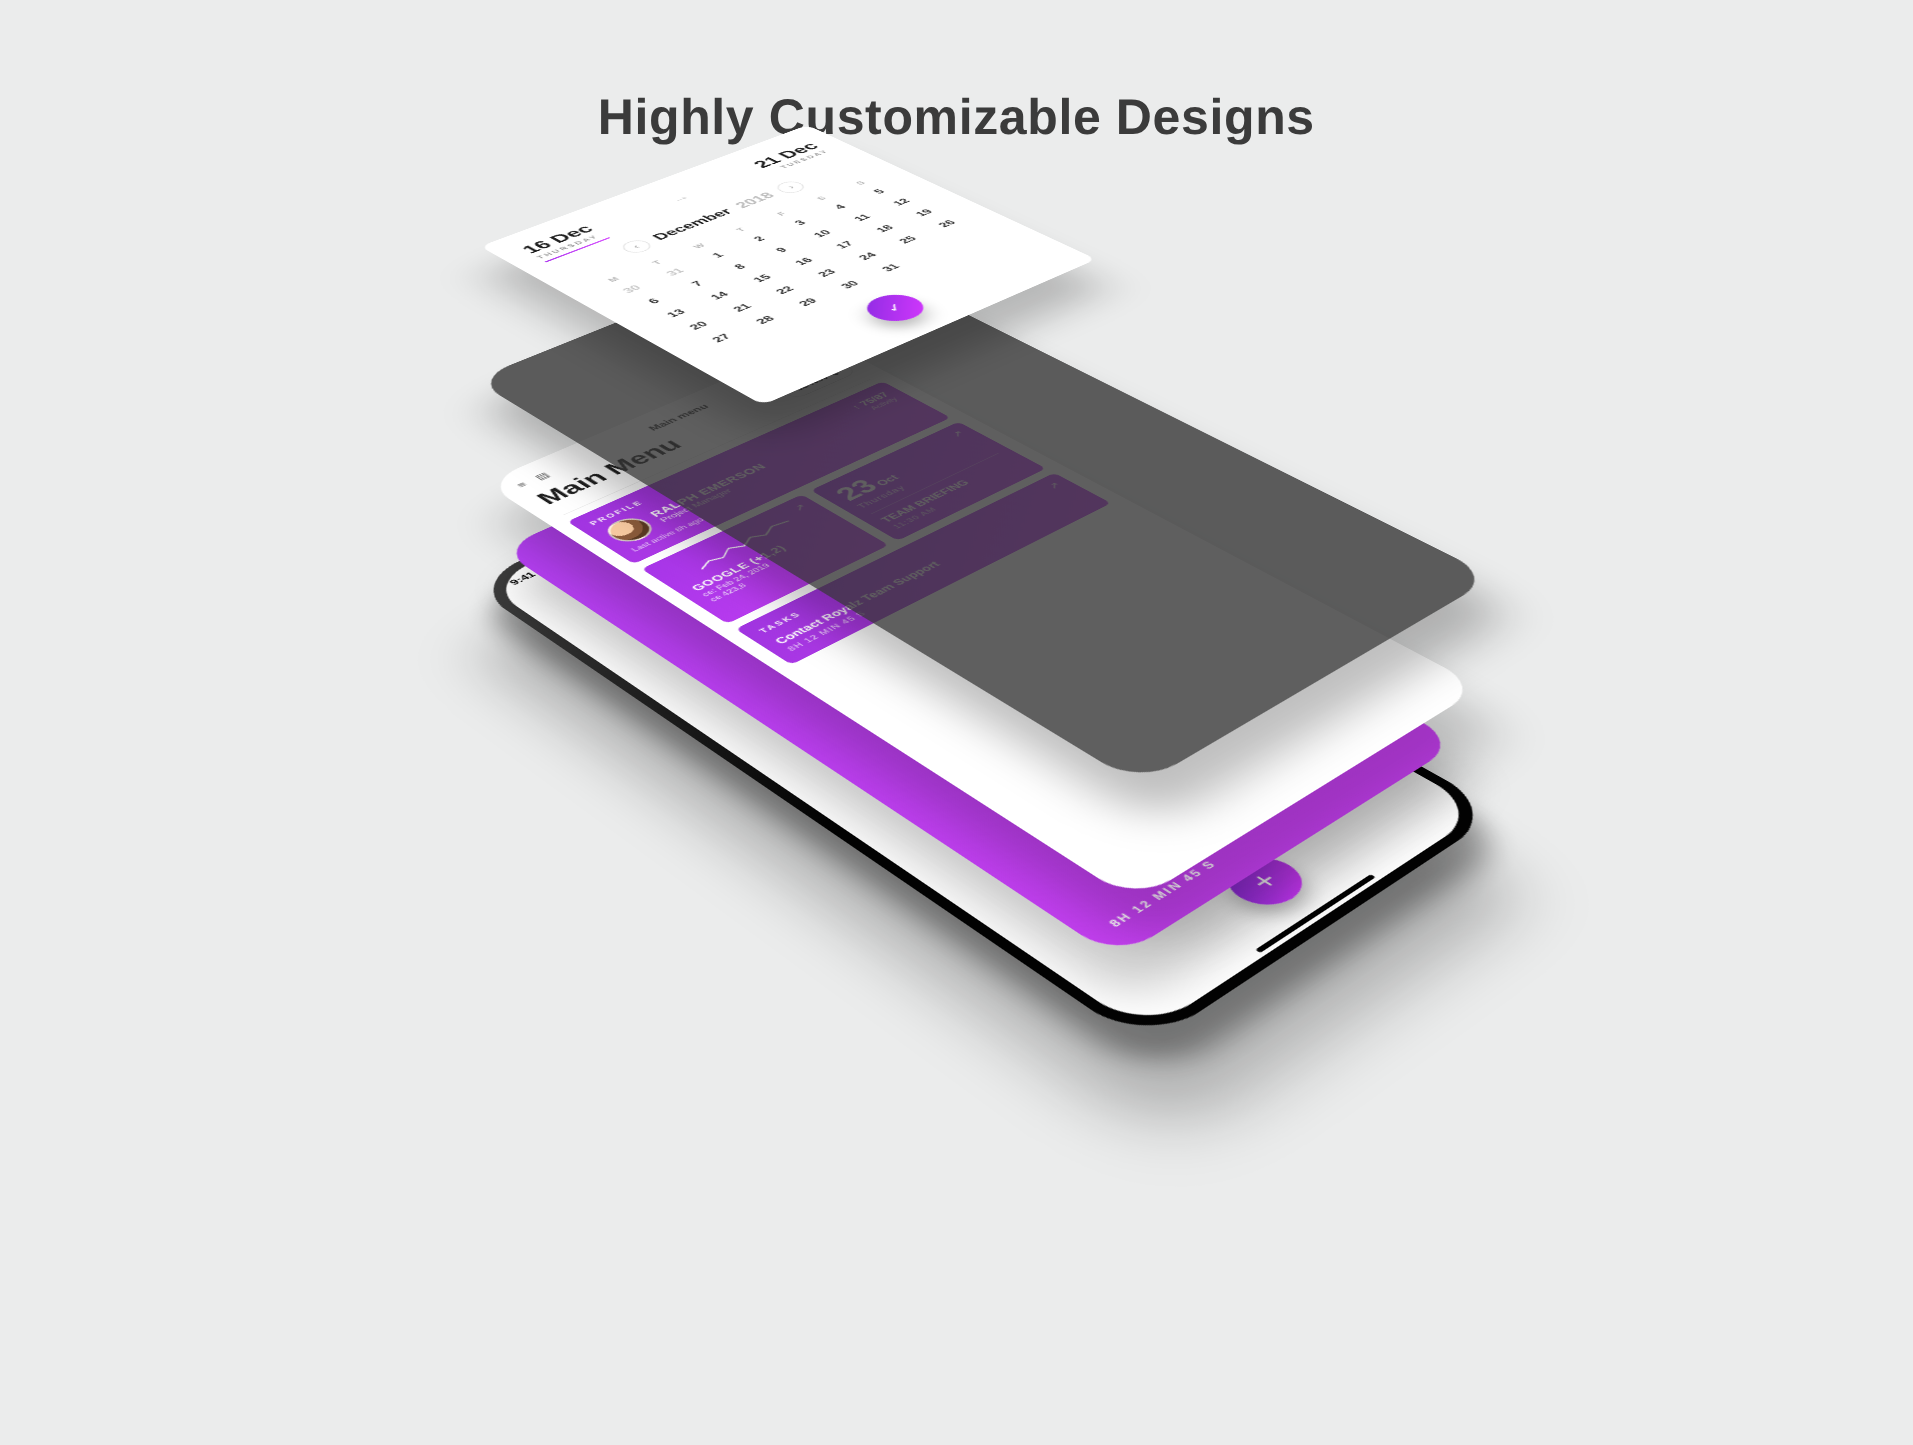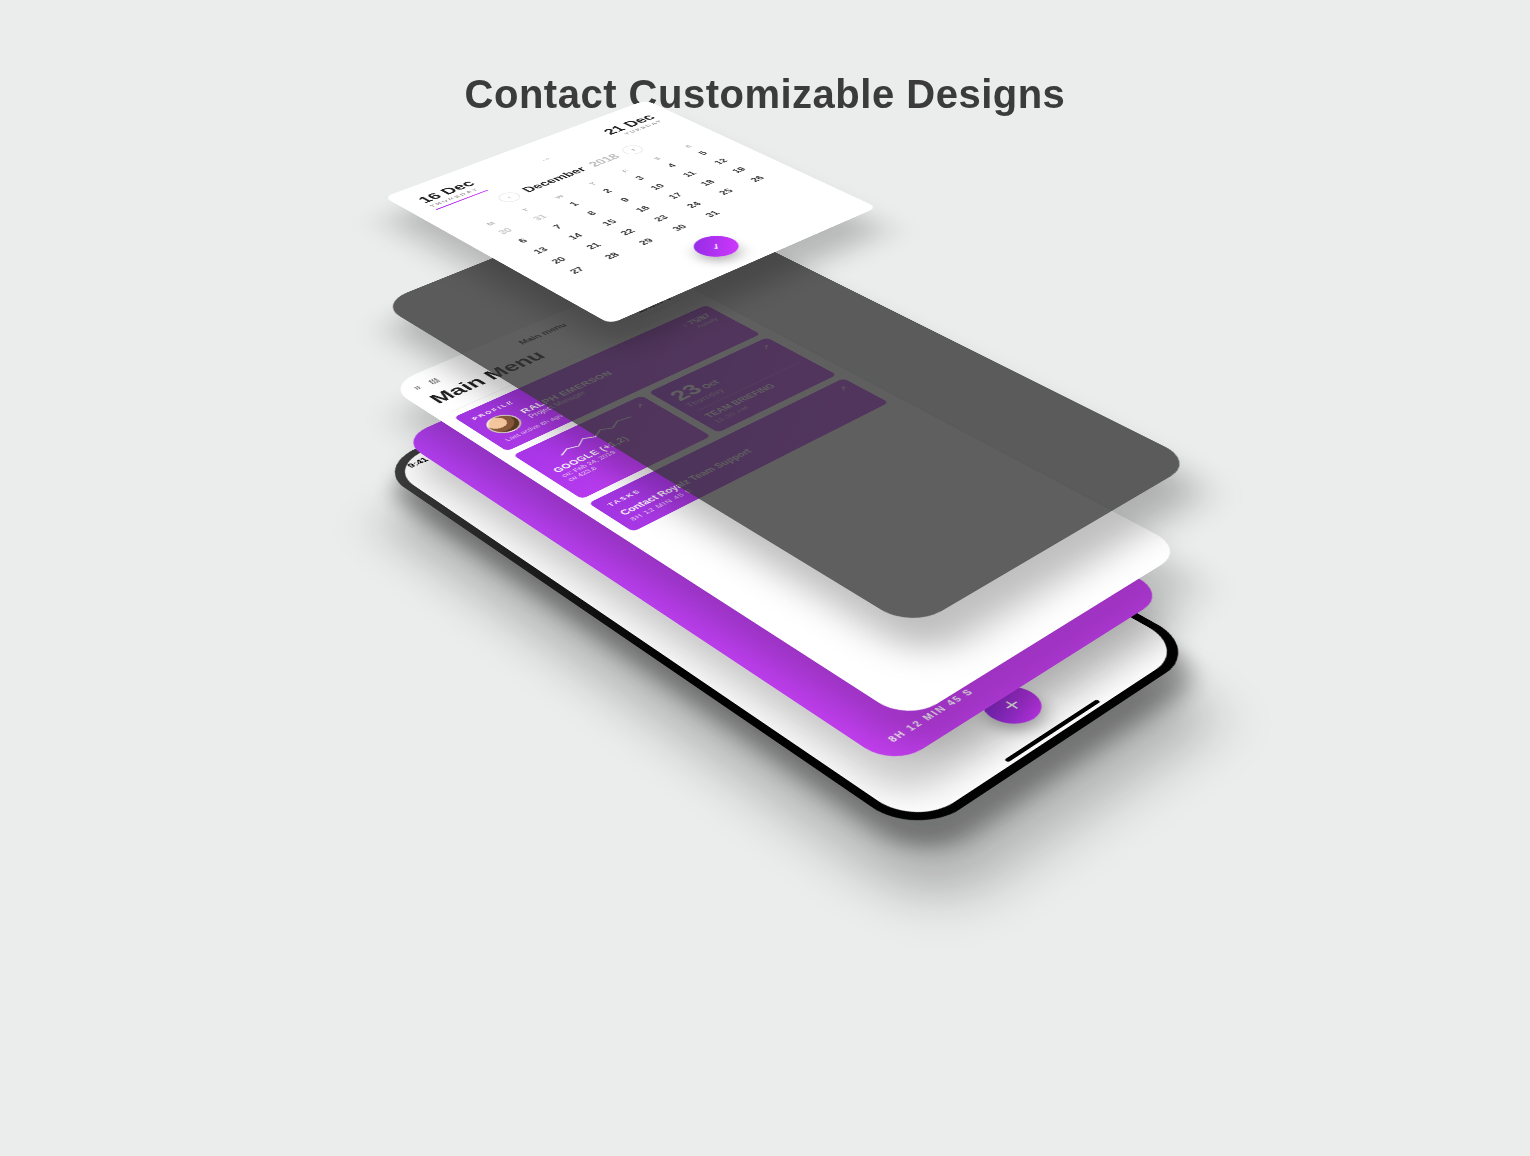--- a/index.html
+++ b/index.html
@@ -226,21 +226,21 @@
     background:linear-gradient(135deg,#8a2be2,#d939ff);
     color:#fff; display:flex; align-items:center; justify-content:center;
     box-shadow:-6px 10px 16px rgba(0,0,0,.25);
     position:relative; left:50%; transform:translateX(-50%);
     font-size:16px;
   }
 </style>
 </head>
 <body>
 
-<div class="headline">Contact Customizable Designs</div>
+<div class="headline">Highly Customizable Designs</div>
 
 <div class="stage">
   <div class="iso">
 
     <div class="layer phone-body">
       <div class="phone-notch"></div>
       <div class="phone-status">
         <span>9:41</span>
         <span class="status-icons">
           <span>▮▮▮▮</span>

